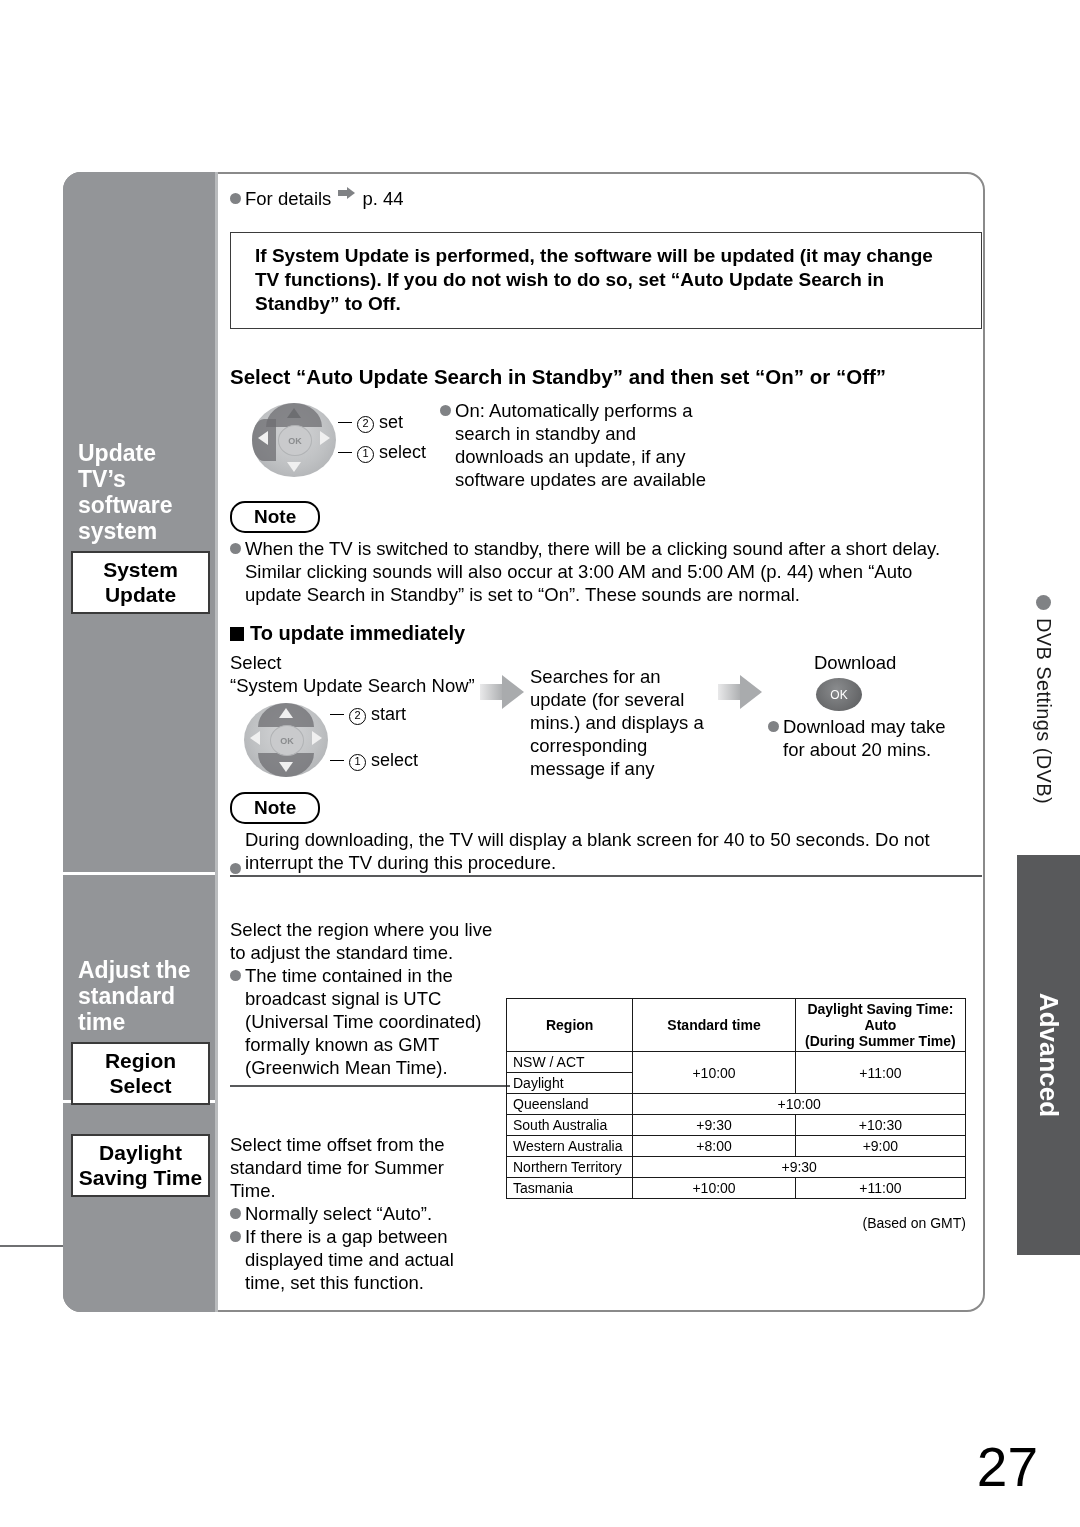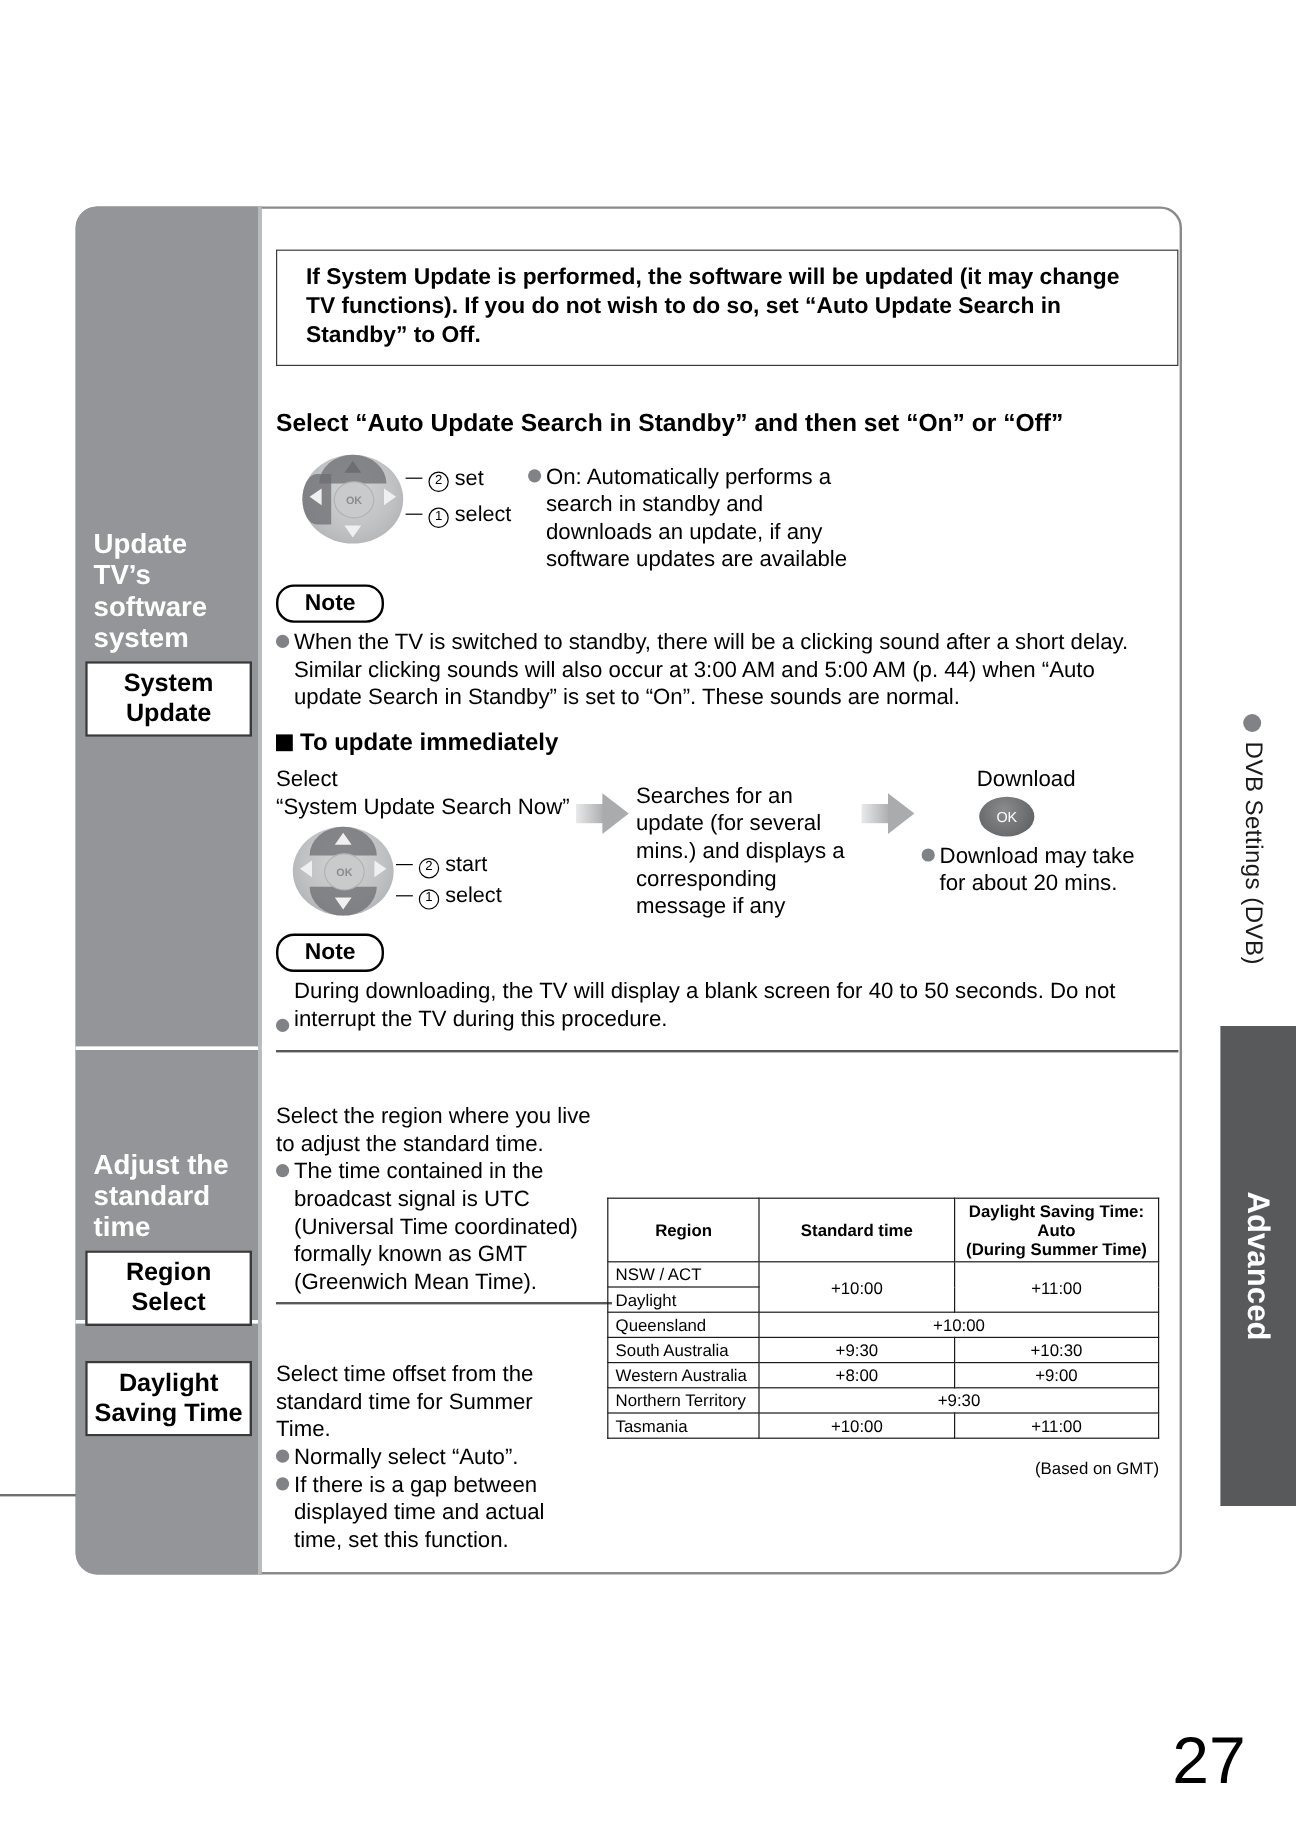--- a/index.html
+++ b/index.html
@@ -253,20 +253,26 @@
       <span class="dot"></span>
       <span>DVB Settings (DVB)</span>
     </div>
   </div>
   <div class="tab-adv">
     <div class="vtext">Advanced</div>
   </div>
 
   <div class="content">
 
+    <div class="bullet-row t" style="margin-top:1px;">
+      <span class="bullet"></span>
+      <span>For details</span>
+      <span class="arrow-r"></span>
+      <span>p. 44</span>
+    </div>
 
     <div class="warnbox">If System Update is performed, the software will be updated (it may change TV functions). If you do not wish to do so, set “Auto Update Search in Standby” to Off.</div>
 
     <div class="sechead">Select “Auto Update Search in Standby” and then set “On” or “Off”</div>
 
     <div style="display:flex;align-items:flex-start;margin-top:10px;">
 
 
       <div style="margin-left:22px;position:relative;width:200px;">
         <div class="dpad dk" style="margin-top:4px;">
@@ -282,21 +288,21 @@
         <div class="callout" style="position:absolute;left:86px;top:12px;white-space:nowrap;">
           <span class="lead" style="width:14px;"></span>
           <span class="circnum">2</span><span>set</span>
         </div>
         <div class="callout" style="position:absolute;left:86px;top:42px;white-space:nowrap;">
           <span class="lead" style="width:14px;"></span>
           <span class="circnum">1</span><span>select</span>
         </div>
       </div>
 
-      <div class="bullet-row t" style="width:285px;margin-left:-12px;margin-top:10px;">
+      <div class="bullet-row t" style="width:285px;margin-left:-12px;">
         <span class="bullet"></span>
         <span>On: Automatically performs a search in standby and downloads an update, if any software updates are available</span>
       </div>
     </div>
 
     <div style="margin-top:10px;">
       <span class="notebadge">Note</span>
     </div>
     <div class="bullet-row t" style="margin-top:4px;width:740px;">
       <span class="bullet"></span>
@@ -316,21 +322,21 @@
           <div class="dpad" style="margin-left:14px;">
             <div class="ring"></div>
             <div class="shade-t"></div>
             <div class="shade-b"></div>
             <div class="seg up"></div>
             <div class="seg dn"></div>
             <div class="seg lf"></div>
             <div class="seg rt"></div>
             <div class="ok">OK</div>
           </div>
-          <div class="callout" style="position:absolute;left:100px;top:20px;white-space:nowrap;">
+          <div class="callout" style="position:absolute;left:100px;top:0;white-space:nowrap;">
             <span class="lead" style="width:14px;"></span>
             <span class="circnum">2</span><span>start</span>
           </div>
           <div class="callout" style="position:absolute;left:100px;top:46px;white-space:nowrap;">
             <span class="lead" style="width:14px;"></span>
             <span class="circnum">1</span><span>select</span>
           </div>
         </div>
       </div>
 

